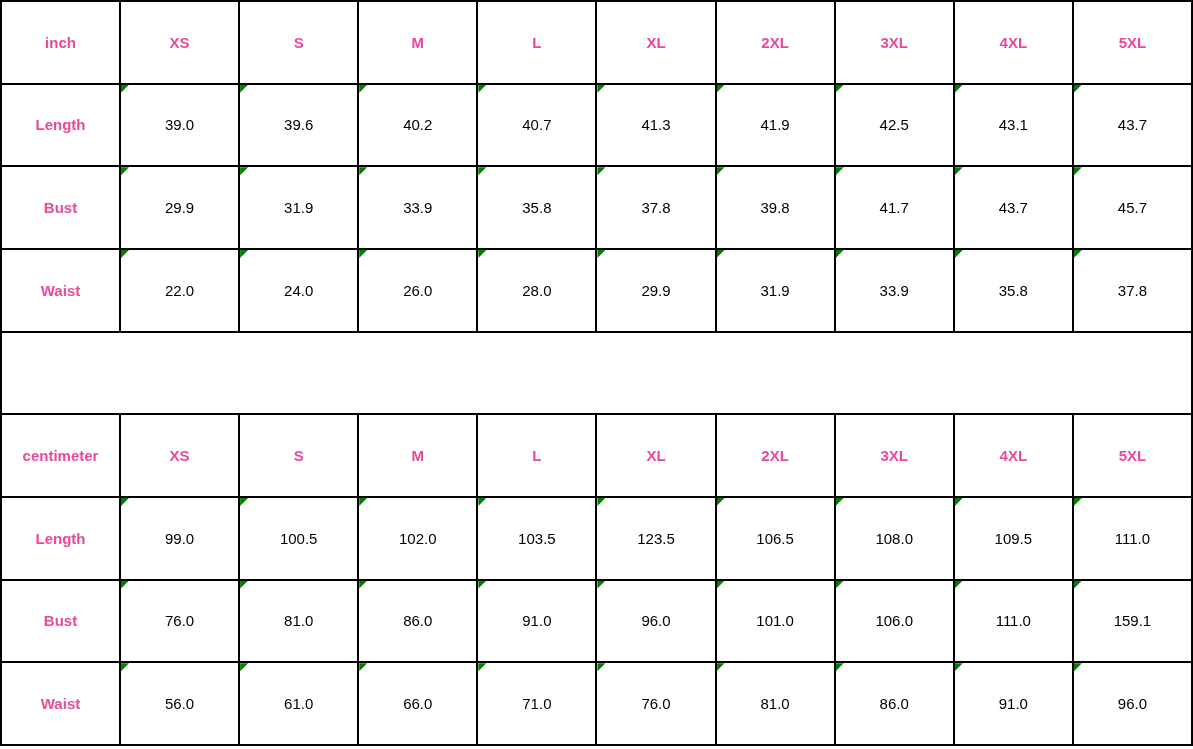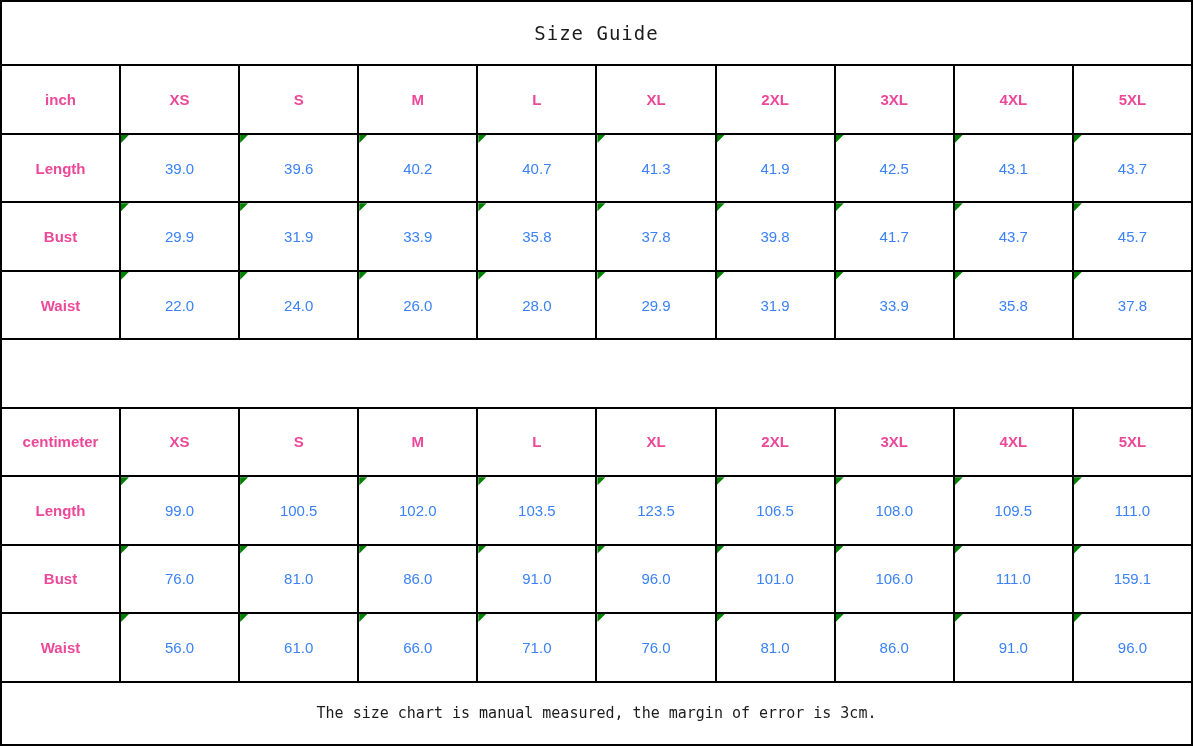--- a/index.html
+++ b/index.html
@@ -38,21 +38,21 @@
   td.unit-cell, td.size-cell, td.label-cell {
     height: 66px;
     font-size: 15px;
     font-weight: bold;
     color: #ec4899;
   }
   td.value-cell {
     height: 66px;
     font-size: 15px;
     font-weight: normal;
-    color: #3b82f6;
+    color: #000000;
     position: relative;
   }
   td.spacer-cell {
     height: 66px;
   }
   td.footer-cell {
     height: 61px;
     font-family: "DejaVu Sans Mono", "Liberation Mono", monospace;
     font-size: 15px;
     color: #1c1c1c;
@@ -78,23 +78,20 @@
         <col>
         <col>
         <col>
         <col>
         <col>
         <col>
         <col>
         <col>
     </colgroup>
     <tbody id="grid-body">
-        <tr>
-          <td class="title-cell" colspan="10"><span>Size Guide</span></td>
-        </tr>
         <tr>
           <td class="unit-cell"><span>inch</span></td>
           <td class="size-cell"><span>XS</span></td>
           <td class="size-cell"><span>S</span></td>
           <td class="size-cell"><span>M</span></td>
           <td class="size-cell"><span>L</span></td>
           <td class="size-cell"><span>XL</span></td>
           <td class="size-cell"><span>2XL</span></td>
           <td class="size-cell"><span>3XL</span></td>
           <td class="size-cell"><span>4XL</span></td>
@@ -180,18 +177,15 @@
           <td class="value-cell"><span class="corner-marker"></span><span>56.0</span></td>
           <td class="value-cell"><span class="corner-marker"></span><span>61.0</span></td>
           <td class="value-cell"><span class="corner-marker"></span><span>66.0</span></td>
           <td class="value-cell"><span class="corner-marker"></span><span>71.0</span></td>
           <td class="value-cell"><span class="corner-marker"></span><span>76.0</span></td>
           <td class="value-cell"><span class="corner-marker"></span><span>81.0</span></td>
           <td class="value-cell"><span class="corner-marker"></span><span>86.0</span></td>
           <td class="value-cell"><span class="corner-marker"></span><span>91.0</span></td>
           <td class="value-cell"><span class="corner-marker"></span><span>96.0</span></td>
         </tr>
-        <tr>
-          <td class="footer-cell" colspan="10"><span>The size chart is manual measured, the margin of error is 3cm.</span></td>
-        </tr>
       </tbody>
   </table>
 </div>
 
 </body></html>

